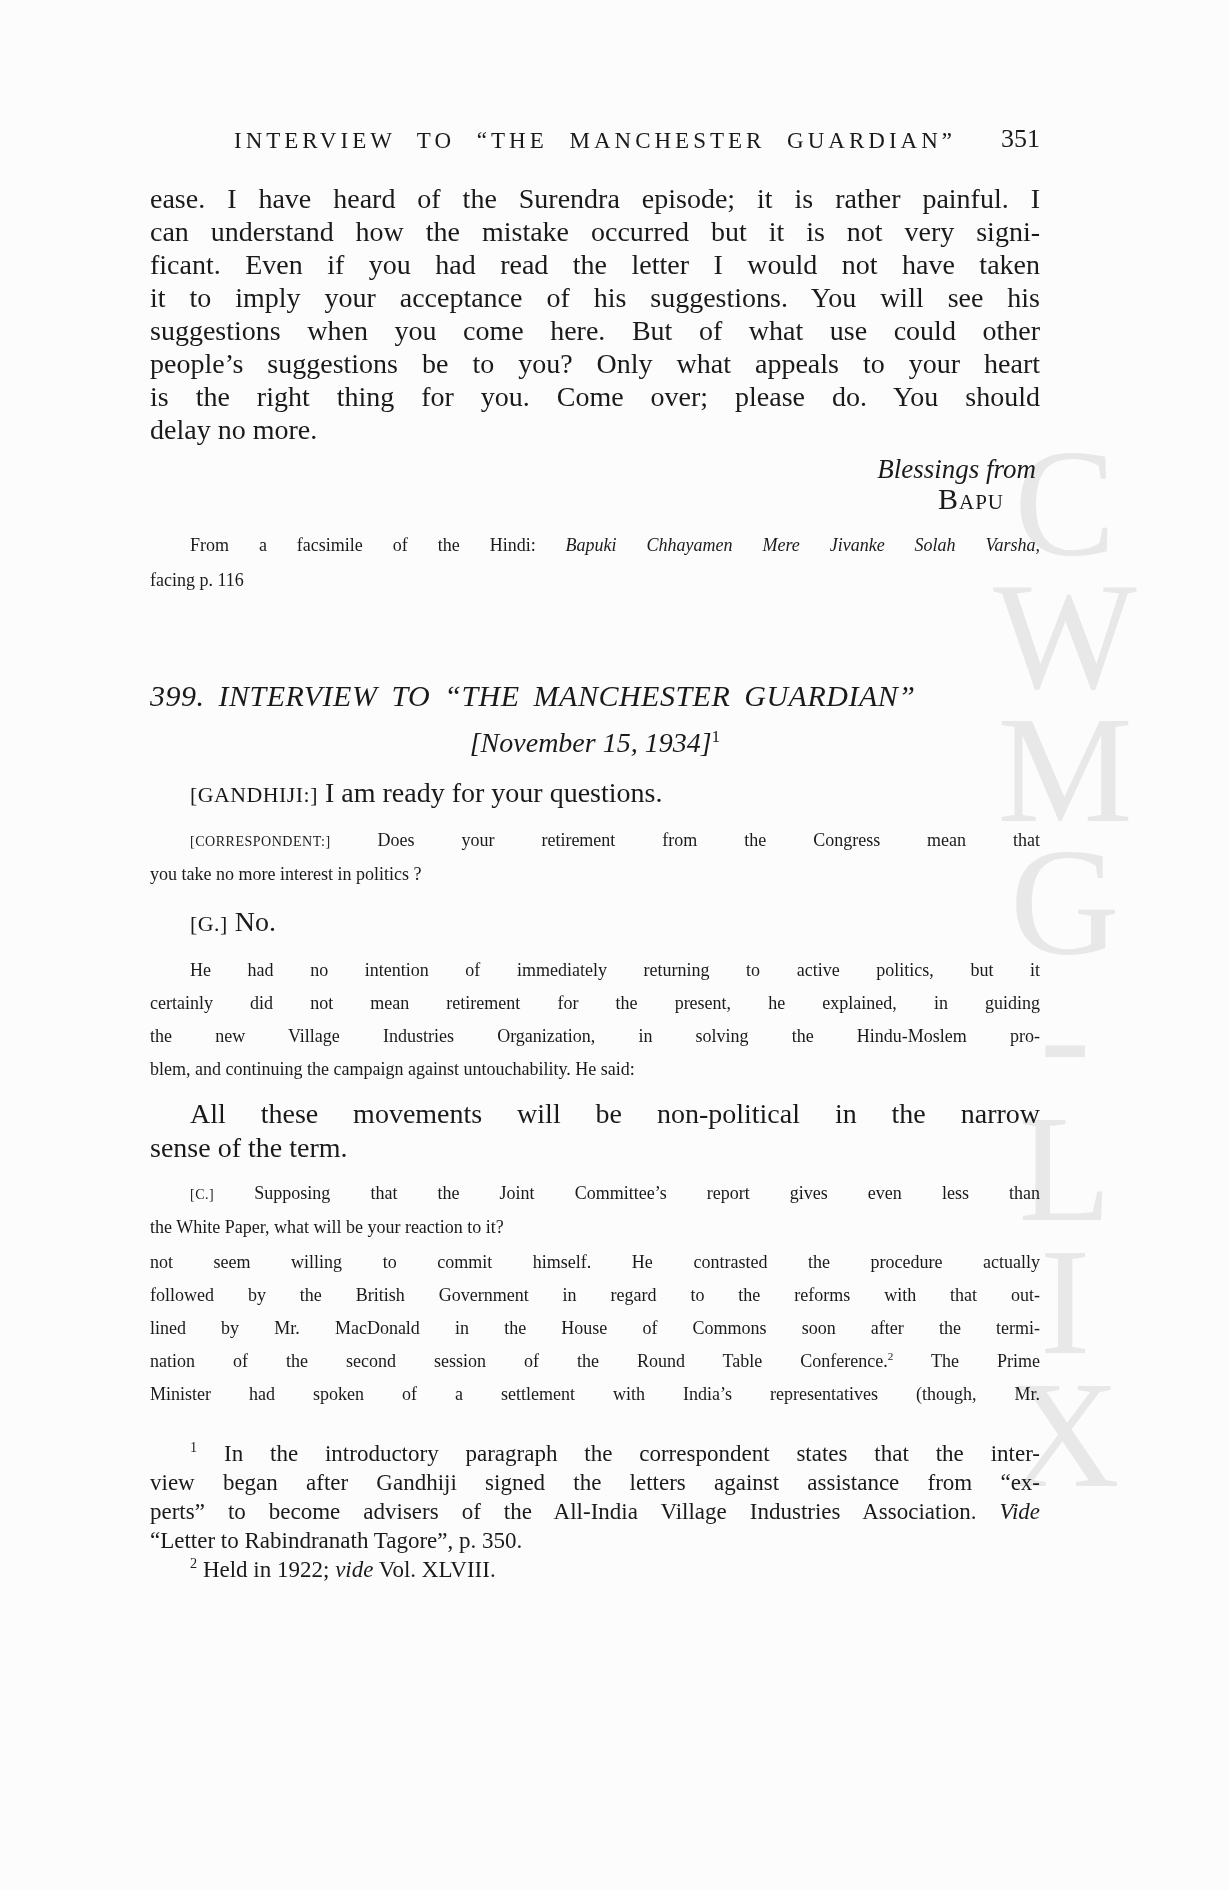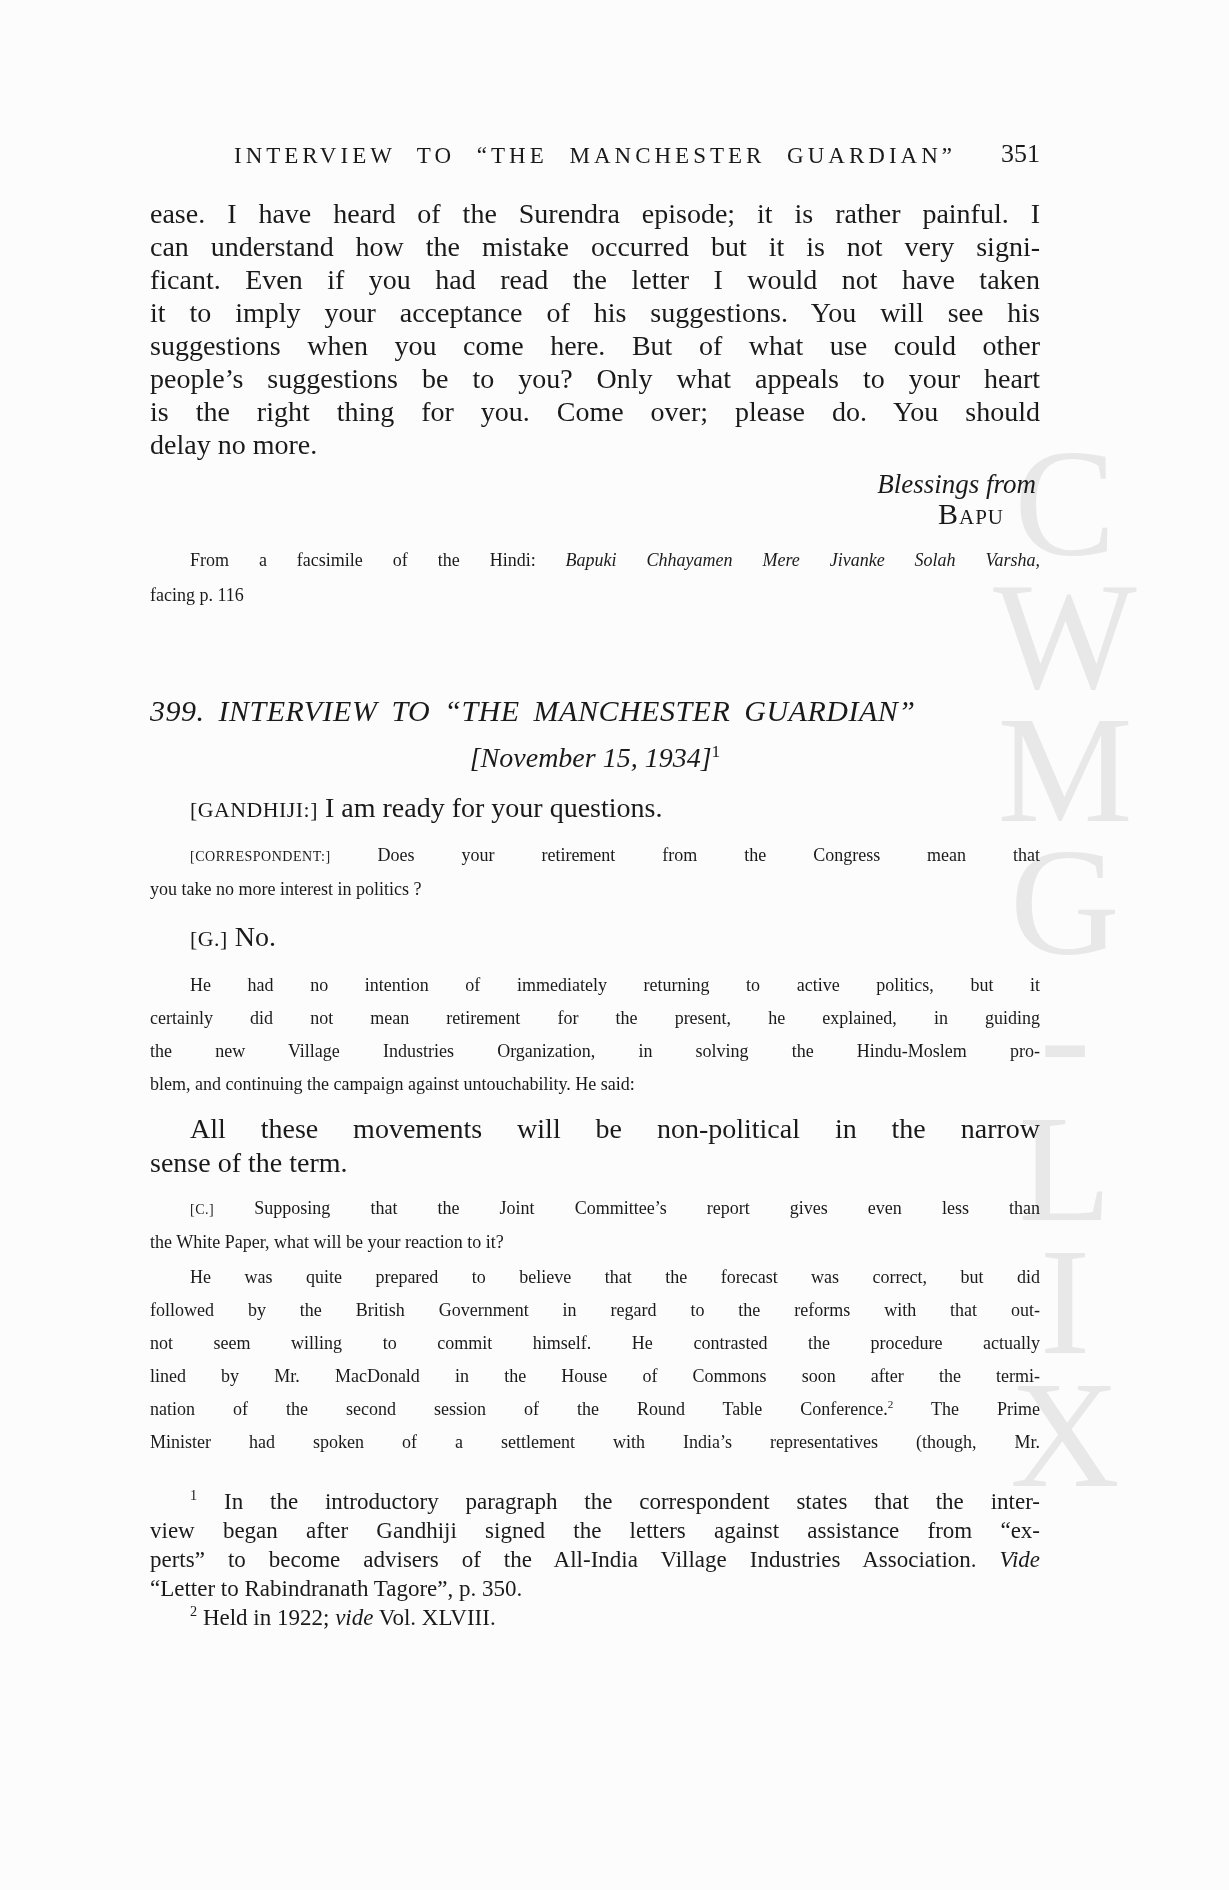--- a/index.html
+++ b/index.html
@@ -10,21 +10,21 @@
     background:#fcfcfc; overflow:hidden;
     font-family:"Liberation Serif","DejaVu Serif",serif;
     color:#1a1a1a;
   }
   .watermark {
     position:absolute; left:985px; top:438px; width:160px;
     text-align:center; font-size:152px; line-height:133px;
     color:#e8e8e8; z-index:0; user-select:none; letter-spacing:0;
   }
   .watermark div { height:133px; }
-  .content { position:absolute; left:150px; top:15px; width:890px; z-index:1; }
+  .content { position:absolute; left:150px; top:0; width:890px; z-index:1; }
 
   .runhead { position:relative; margin-top:128px; height:30px;
              font-size:23px; letter-spacing:4px; word-spacing:12px; }
   .runhead .rh-title { text-align:center; }
   .runhead .rh-num { position:absolute; right:0; top:-4px; font-size:26px;
                      letter-spacing:0; word-spacing:0; }
 
   .t-lg { font-size:28px; line-height:33px; }
   .t-md { font-size:18px; line-height:33px; }
   .t-ft { font-size:23px; line-height:29px; }
@@ -135,23 +135,22 @@
     </div>
 
     <div class="c2 t-md">
       <div class="j ind">
         <span class="lbl">[C.]</span><span> Supposing that the Joint Committee’s report gives even less than</span>
       </div>
       <div>the White Paper, what will be your reaction to it?</div>
     </div>
 
     <div class="n2 t-md">
-      <div class="j ind">He was quite prepared to believe that the forecast was correct, but did</div>
+      <div class="j">not seem willing to commit himself.  He contrasted the procedure actually</div>
       <div class="j">followed by the British Government in regard to the reforms with that out-</div>
-      <div class="j">not seem willing to commit himself.  He contrasted the procedure actually</div>
       <div class="j">lined by Mr. MacDonald in the House of Commons soon after the termi-</div>
       <div class="j">
         <span>nation of the second session of the Round Table Conference.</span><sup class="fnref">2</sup><span> The Prime</span>
       </div>
       <div class="j">Minister had spoken of a settlement with India’s representatives (though, Mr.</div>
     </div>
 
     <div class="fn1 t-ft">
       <div class="j ind">
         <sup class="fnref">1</sup>

